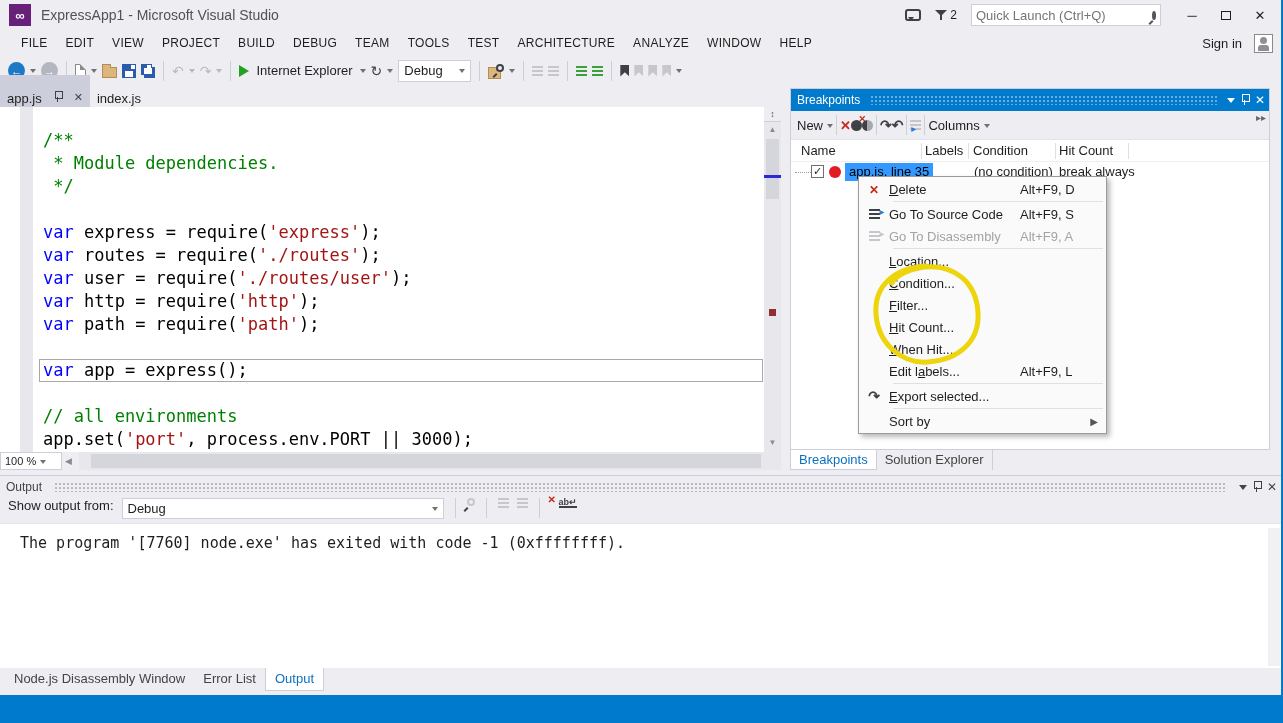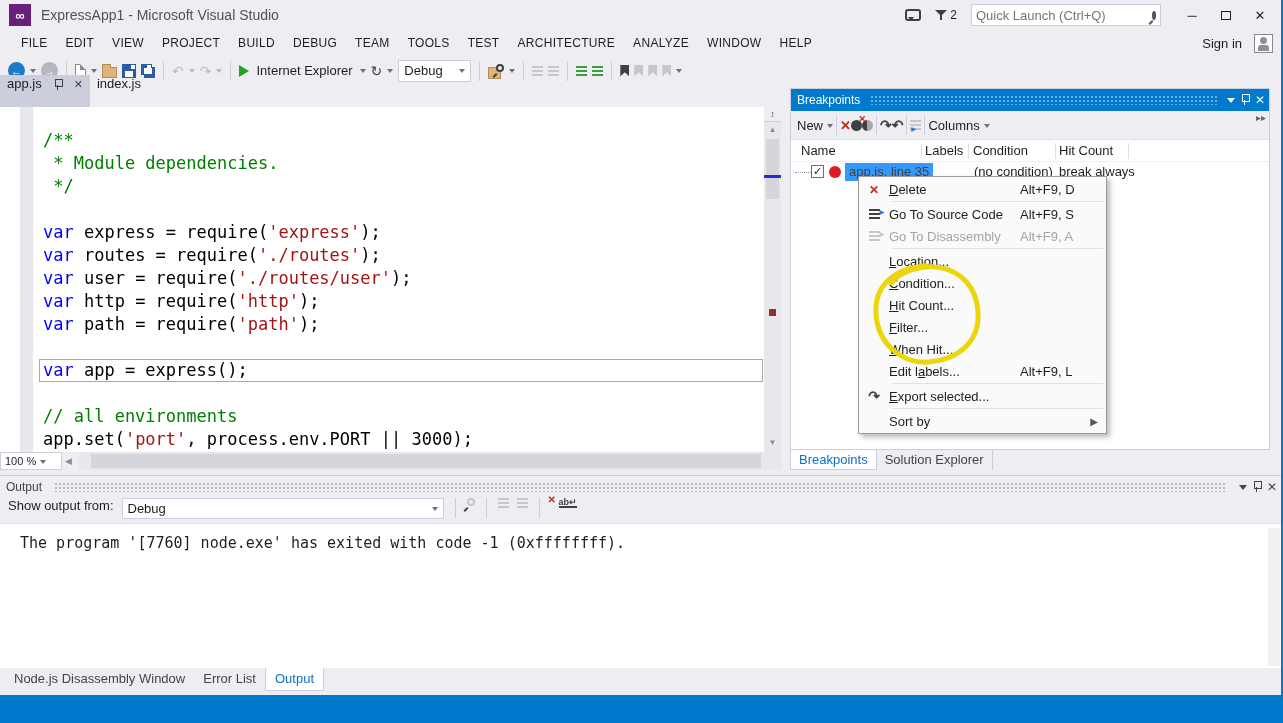--- a/index.html
+++ b/index.html
@@ -64,21 +64,21 @@
   .magnifier { width:8px; height:8px; border:2px solid #3F3F46; border-radius:50%; position:relative; }
   .magnifier::after { content:""; position:absolute; width:2px; height:5px; background:#3F3F46; left:-4px; top:7px; transform:rotate(45deg); }
   .find-files { position:relative; width:16px; height:14px; }
   .find-files .folder-icon { position:absolute; left:0; top:3px; width:13px; height:9px; }
   .find-files .magnifier { position:absolute; right:0; top:0; }
   .bookmark-icon { width:9px; height:12px; background:#3F3F46; clip-path:polygon(0 0,100% 0,100% 100%,50% 65%,0 100%); }
   .bookmark-icon.dis { background:#C6C6CC; }
 
   
   #tabstrip { left:0; top:85px; width:783px; height:22px; display:flex; align-items:flex-end; }
-  .doc-tab { height:22px; display:flex; align-items:flex-end; padding:16px 7px; font-size:13px; gap:12px; color:#1E1E1E; }
+  .doc-tab { height:22px; display:flex; align-items:flex-start; padding:16px 7px; font-size:13px; gap:12px; color:#1E1E1E; }
   .doc-tab.active { background:#CCCEDB; }
   .pin-icon { width:8px; height:12px; position:relative; display:inline-block; }
   .pin-icon::before { content:""; position:absolute; top:0; left:1px; width:6px; height:6px; border:1px solid #3F3F46; }
   .pin-icon::after { content:""; position:absolute; top:6px; left:3px; width:1px; height:5px; background:#3F3F46; }
   .tab-close { font-size:11px; color:#3F3F46; }
 
   
   #editor { left:0; top:107px; width:781px; height:345px; background:#fff; overflow:hidden; }
   #editor-margin { position:absolute; left:20px; top:0; width:13px; height:345px; background:#E8E8EC; }
   #code { position:absolute; left:0; top:0; width:100%; padding-top:22px; }
@@ -114,21 +114,21 @@
   .export-ic { position:relative; }
   .export-ic::after { content:"▸"; position:absolute; right:-6px; top:-2px; color:#2B7CD3; font-size:10px; }
   #bp-overflow { position:absolute; right:3px; top:1px; color:#666; font-size:10px; }
   #bp-colhead { position:relative; height:22px; border-bottom:1px solid #EFEFF2; }
   .col-label { position:absolute; top:3px; font-size:13px; color:#1E1E1E; }
   .col-sep { position:absolute; top:3px; width:1px; height:16px; background:#E0E0E0; }
   #bp-row { position:relative; height:20px; }
   .tree-dots { position:absolute; left:4px; top:10px; width:16px; border-top:1px dotted #999; }
   .bp-check { position:absolute; left:20px; top:3px; width:13px; height:13px; background:#fff; border:1px solid #707070; font-size:11px; line-height:11px; text-align:center; color:#1E1E1E; }
   .bp-dot { position:absolute; left:38px; top:4px; width:12px; height:12px; border-radius:50%; background:#E21B23; }
-  #bp-name-chip { position:absolute; left:54px; top:1px; height:18px; line-height:17px; background:#3399FF; color:#404040; font-size:13px; padding:0 4px; outline:1px dotted rgba(255,255,255,.85); }
+  #bp-name-chip { position:absolute; left:54px; top:1px; height:18px; line-height:17px; background:#3399FF; color:#000000; font-size:13px; padding:0 4px; outline:1px dotted rgba(255,255,255,.85); }
   .bp-val { position:absolute; top:2px; font-size:13px; color:#1E1E1E; }
   #bp-tabs { left:790px; top:450px; width:480px; height:20px; display:flex; font-size:13px; background:#EEEEF2; }
   .panel-tab { padding:0 8px; line-height:19px; color:#444; border-right:1px solid #CCCEDB; }
   .panel-tab.active { background:#fff; color:#0E70C0; border:1px solid #CCCEDB; border-top:none; }
 
   
   #context-menu { left:858px; top:176px; width:249px; background:#FAFAFA; border:1px solid #9B9B9B; box-shadow:3px 3px 5px rgba(0,0,0,.28); z-index:40; padding:1px 0; }
   .cm-item { height:22px; display:flex; align-items:center; font-size:13px; color:#1E1E1E; padding-right:8px; }
   .cm-item.disabled { color:#A3A3A3; }
   .cm-icon { width:30px; display:flex; justify-content:center; align-items:center; flex:none; }
@@ -394,26 +394,26 @@
       <span class="cm-label"><u>L</u>ocation...</span>
       <span class="cm-short"></span>
     </div>
     <div class="cm-item">
       <span class="cm-icon"></span>
       <span class="cm-label"><u>C</u>ondition...</span>
       <span class="cm-short"></span>
     </div>
     <div class="cm-item">
       <span class="cm-icon"></span>
+      <span class="cm-label"><u>F</u>ilter...</span>
+      <span class="cm-short"></span>
+    </div>
+    <div class="cm-item">
+      <span class="cm-icon"></span>
       <span class="cm-label"><u>H</u>it Count...</span>
-      <span class="cm-short"></span>
-    </div>
-    <div class="cm-item">
-      <span class="cm-icon"></span>
-      <span class="cm-label"><u>F</u>ilter...</span>
       <span class="cm-short"></span>
     </div>
     <div class="cm-item">
       <span class="cm-icon"></span>
       <span class="cm-label"><u>W</u>hen Hit...</span>
       <span class="cm-short"></span>
     </div>
     <div class="cm-item">
       <span class="cm-icon"></span>
       <span class="cm-label">Edit l<u>a</u>bels...</span>

